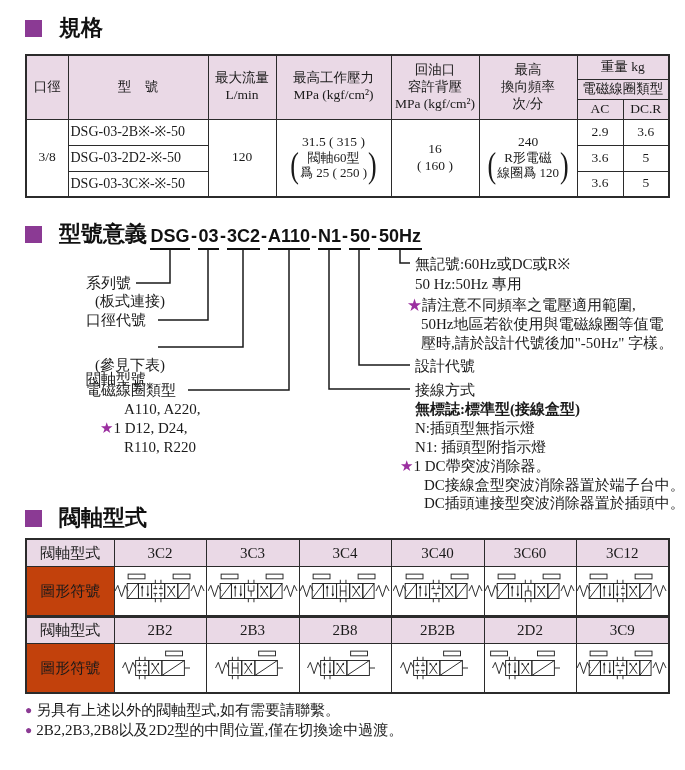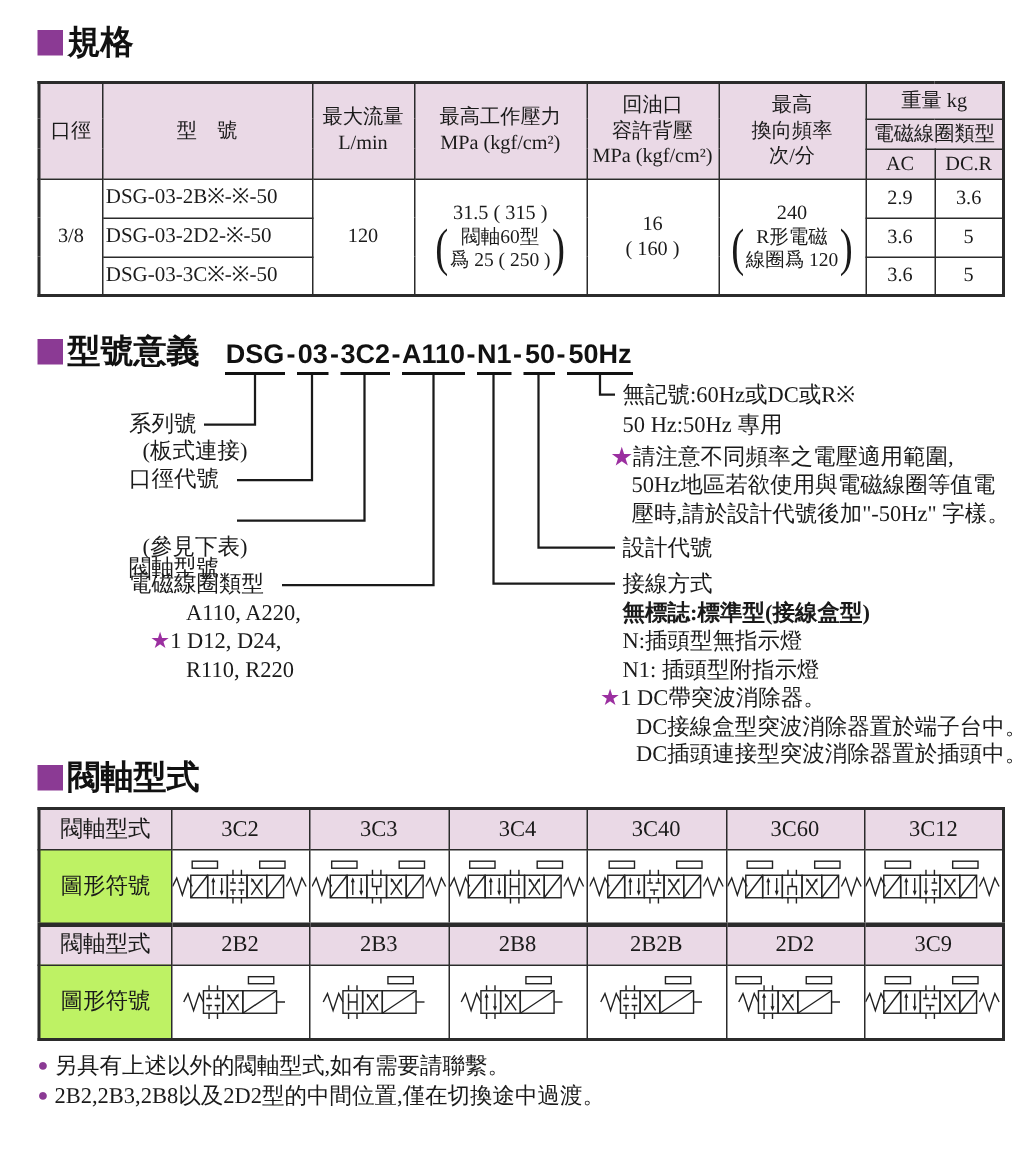--- a/index.html
+++ b/index.html
@@ -2,21 +2,21 @@
 <html><head>
 <meta charset="utf-8">
 <style>
   html,body{margin:0;padding:0;}
   body{
     width:685px;height:770px;position:relative;background:#ffffff;
     font-family:"Liberation Serif", serif;color:#1a1a1a;overflow:hidden;
   }
   
   .sec-title{
-    position:absolute;display:flex;align-items:center;gap:3px;
+    position:absolute;display:flex;align-items:center;gap:17px;
     font-family:"Liberation Sans", sans-serif;font-weight:bold;font-size:22px;color:#111;
   }
   .sq{width:17px;height:17px;background:#8b3a94;display:inline-block;flex:none;}
   
   table.spec{
     position:absolute;left:25px;top:54px;width:643px;
     border-collapse:collapse;table-layout:fixed;font-size:13.5px;text-align:center;
     border:2px solid #2b2b2b;
   }
   table.spec th,table.spec td{border:1px solid #2b2b2b;padding:1px 2px;line-height:1.25;}
@@ -45,21 +45,21 @@
   
   table.spool{
     position:absolute;left:25px;top:538px;width:643px;
     border-collapse:collapse;table-layout:fixed;font-size:15px;text-align:center;
     border:2px solid #2b2b2b;
   }
   table.spool th,table.spool td{border:1px solid #2b2b2b;padding:0;line-height:1.2;}
   table.spool tr.hdr{height:27px;}
   table.spool tr.hdr th,table.spool tr.hdr td{background:#ead9e6;font-weight:normal;}
   table.spool tr.sym{height:50px;}
-  table.spool tr.sym th{background:#bef264;font-weight:normal;}
+  table.spool tr.sym th{background:#c2410c;font-weight:normal;}
   table.spool tr.thick th,table.spool tr.thick td{border-top:3px solid #2b2b2b;}
   .note{position:absolute;font-size:15px;white-space:nowrap;}
   .note .bullet{color:#8b3a94;margin-right:4px;font-size:12px;vertical-align:1px;}
   .valve{display:block;margin:0 auto;}
 </style>
 </head>
 <body>
 
 <svg width="0" height="0" style="position:absolute" aria-hidden="true">
   <defs>

